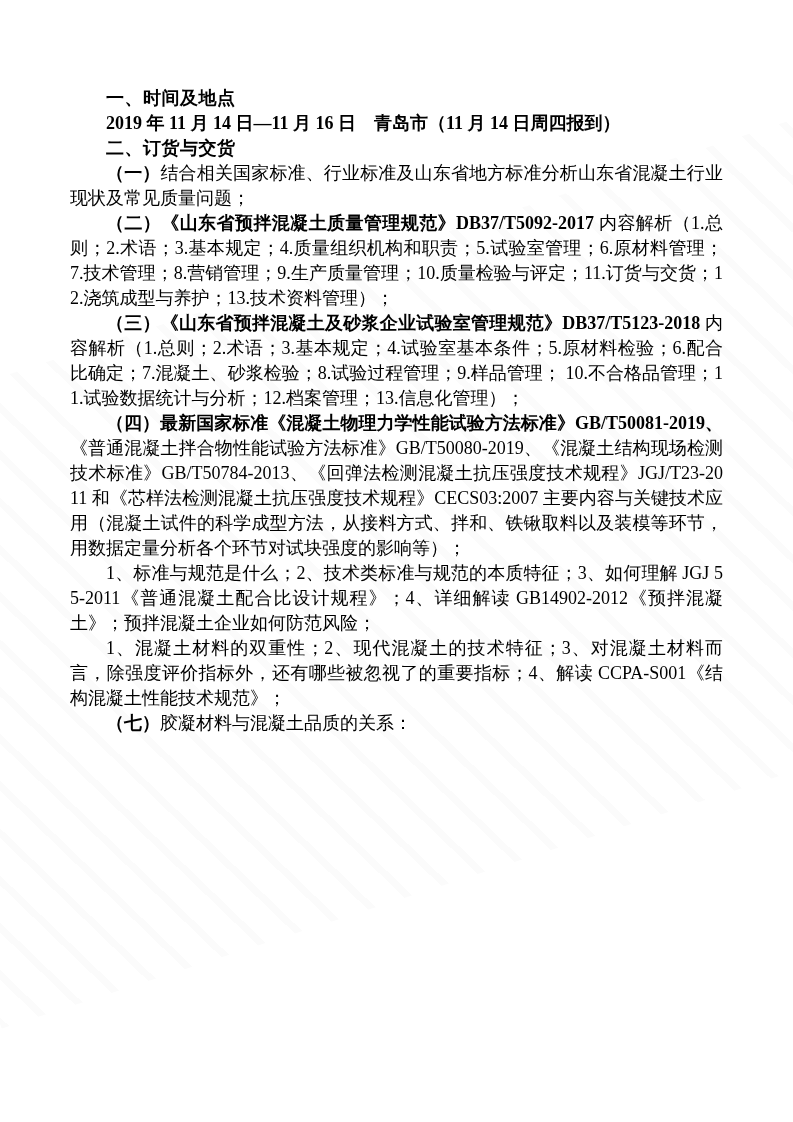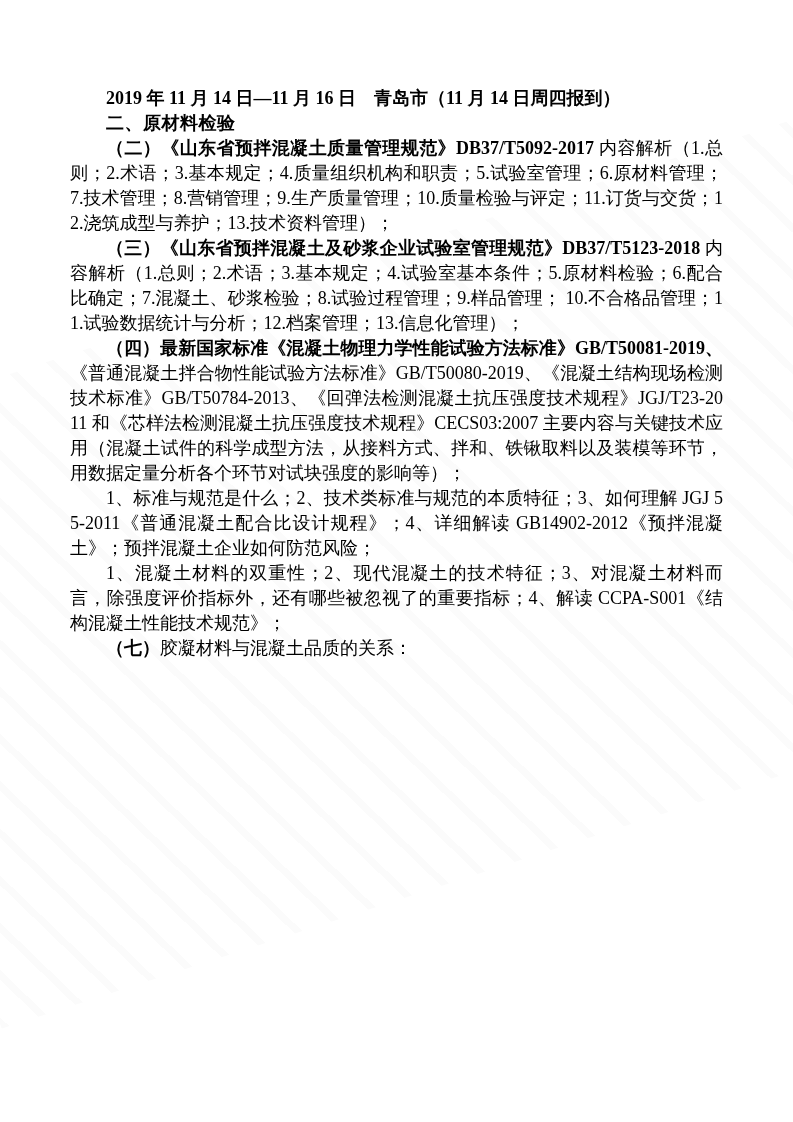--- a/index.html
+++ b/index.html
@@ -51,22 +51,24 @@
   .run { font-weight: normal; }
   .run.bold { font-weight: bold; }
   .para.heading .run { letter-spacing: 0.5px; }
 </style>
 </head>
 <body>
 
 <div class="page">
   <div class="watermark"></div>
   <div class="doc">
+      <p class="para heading"><span class="run bold">一、时间及地点</span></p>
       <p class="para body"><span class="run bold">2019 年 11 月 14 日—11 月 16 日　青岛市（11 月 14 日周四报到）</span></p>
-      <p class="para heading"><span class="run bold">二、原材料检验</span></p>
+      <p class="para heading"><span class="run bold">二、订货与交货</span></p>
+      <p class="para body"><span class="run bold">（一）</span><span class="run">结合相关国家标准、行业标准及山东省地方标准分析山东省混凝土行业现状及常见质量问题；</span></p>
       <p class="para body"><span class="run bold">（二）《山东省预拌混凝土质量管理规范》DB37/T5092-2017</span><span class="run"> 内容解析（1.总则；2.术语；3.基本规定；4.质量组织机构和职责；5.试验室管理；6.原材料管理；7.技术管理；8.营销管理；9.生产质量管理；10.质量检验与评定；11.订货与交货；12.浇筑成型与养护；13.技术资料管理）；</span></p>
       <p class="para body"><span class="run bold">（三）《山东省预拌混凝土及砂浆企业试验室管理规范》DB37/T5123-2018</span><span class="run"> 内容解析（1.总则；2.术语；3.基本规定；4.试验室基本条件；5.原材料检验；6.配合比确定；7.混凝土、砂浆检验；8.试验过程管理；9.样品管理； 10.不合格品管理；11.试验数据统计与分析；12.档案管理；13.信息化管理）；</span></p>
       <p class="para body"><span class="run bold">（四）最新国家标准《混凝土物理力学性能试验方法标准》GB/T50081-2019、</span><span class="run">《普通混凝土拌合物性能试验方法标准》GB/T50080-2019、《混凝土结构现场检测技术标准》GB/T50784-2013、《回弹法检测混凝土抗压强度技术规程》JGJ/T23-2011 和《芯样法检测混凝土抗压强度技术规程》CECS03:2007 主要内容与关键技术应用（混凝土试件的科学成型方法，从接料方式、拌和、铁锹取料以及装模等环节，用数据定量分析各个环节对试块强度的影响等）；</span></p>
       <p class="para body"><span class="run">1、标准与规范是什么；2、技术类标准与规范的本质特征；3、如何理解 JGJ 55-2011《普通混凝土配合比设计规程》；4、详细解读 GB14902-2012《预拌混凝土》；预拌混凝土企业如何防范风险；</span></p>
       <p class="para body"><span class="run">1、混凝土材料的双重性；2、现代混凝土的技术特征；3、对混凝土材料而言，除强度评价指标外，还有哪些被忽视了的重要指标；4、解读 CCPA-S001《结构混凝土性能技术规范》；</span></p>
       <p class="para body"><span class="run bold">（七）</span><span class="run">胶凝材料与混凝土品质的关系：</span></p>
     </div>
 </div>
 
 </body></html>

